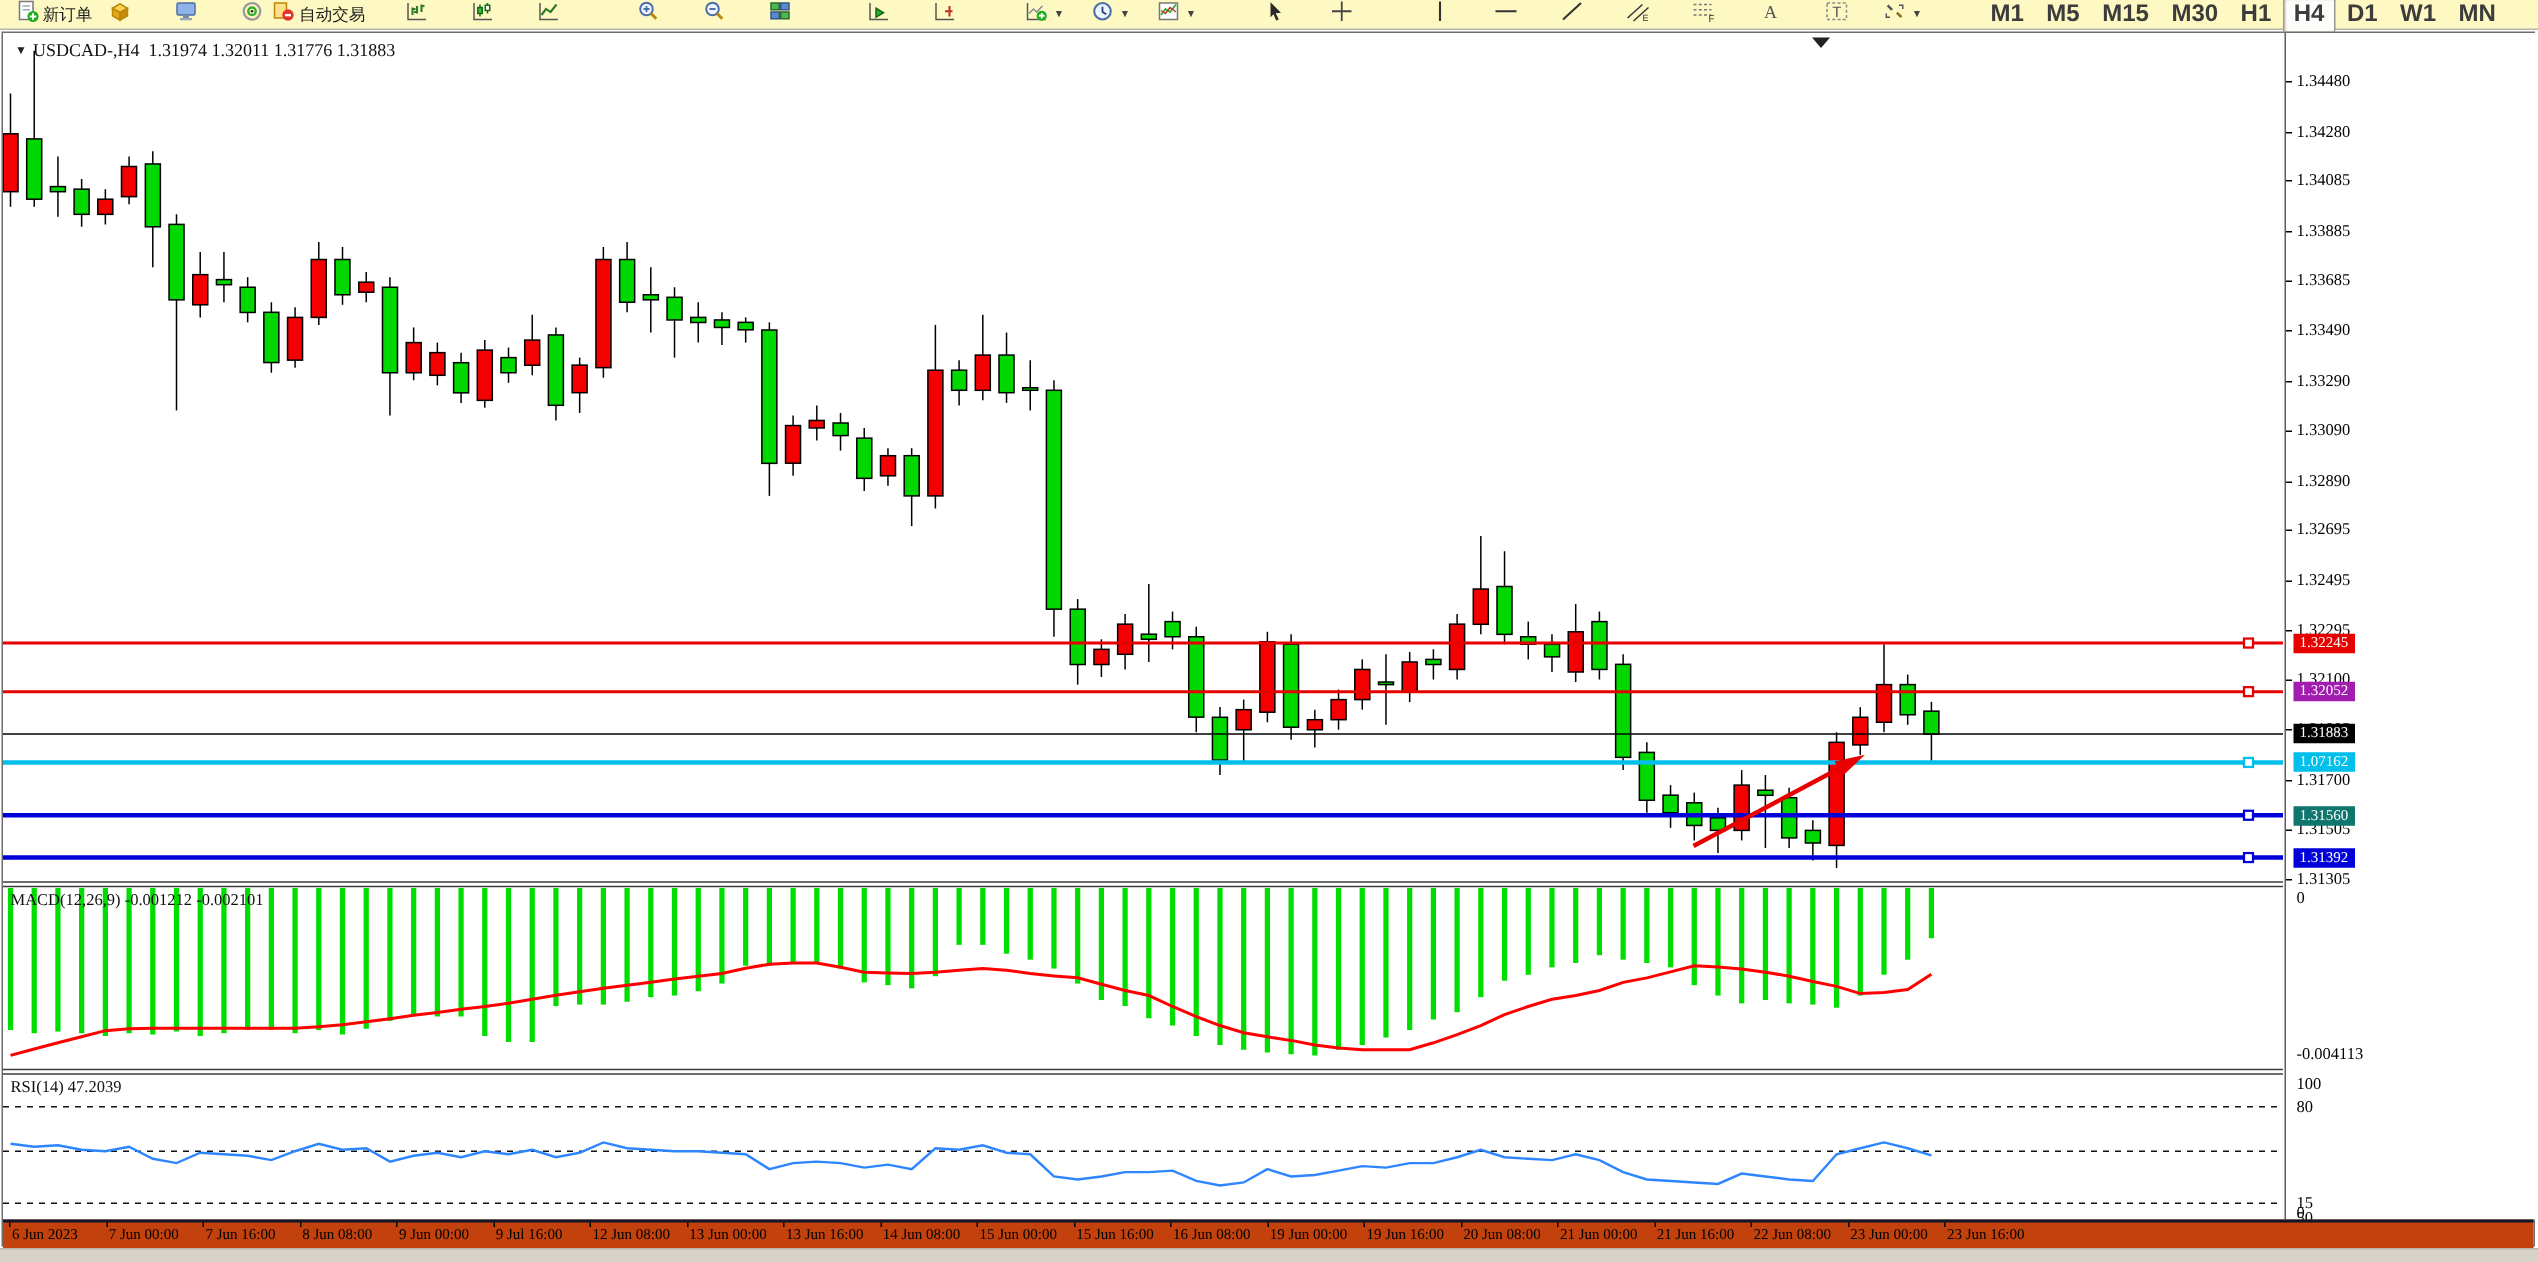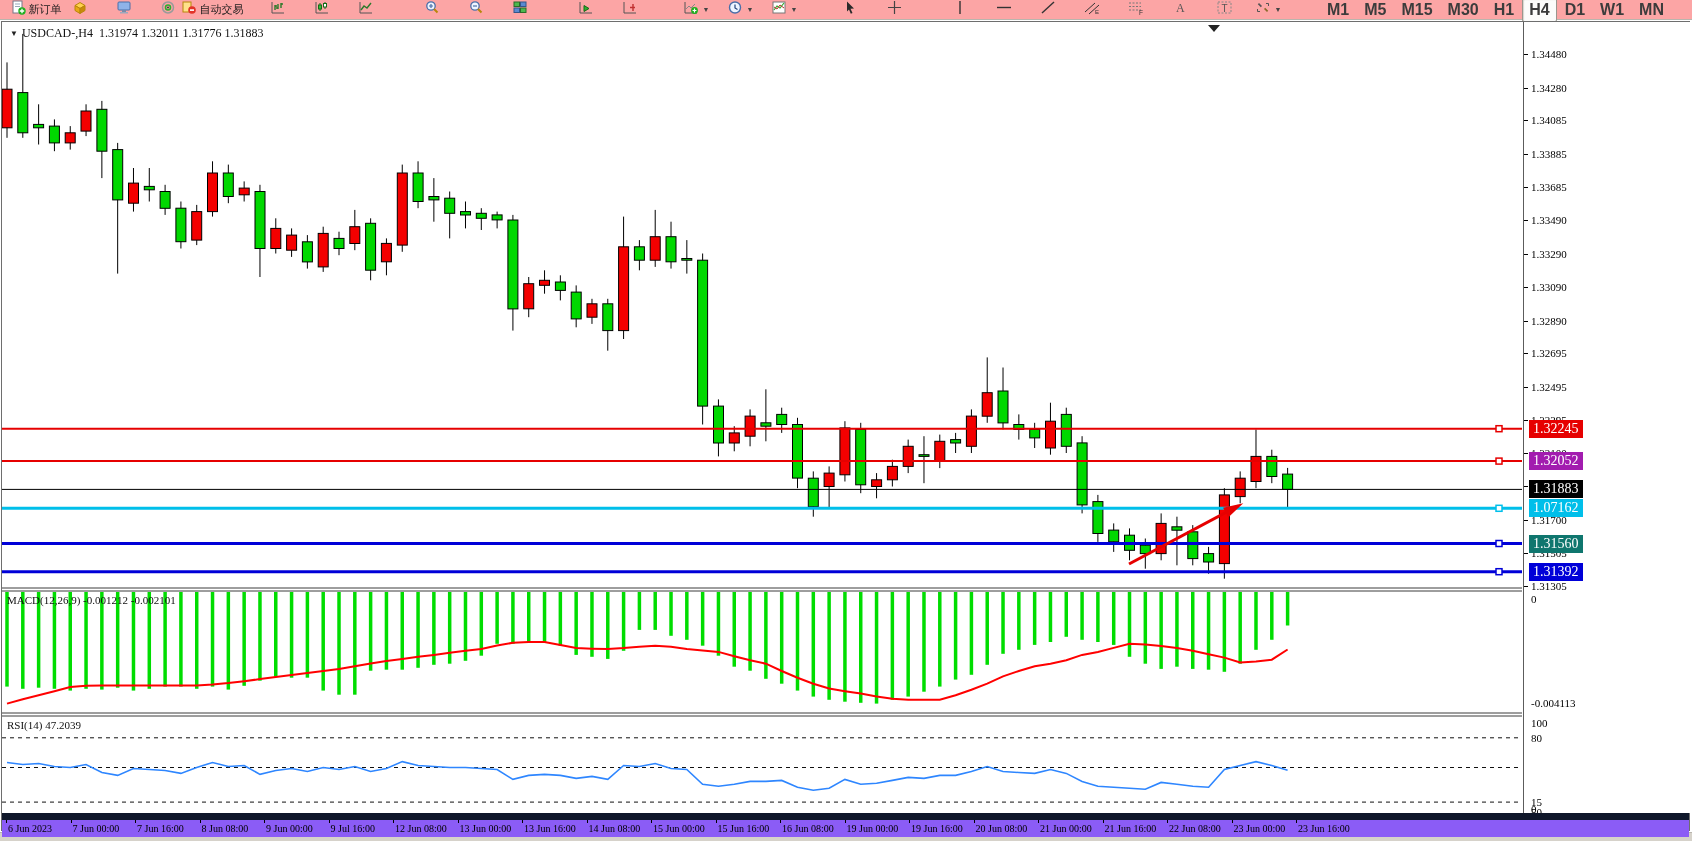--- a/index.html
+++ b/index.html
@@ -1,18 +1,18 @@
 <!DOCTYPE html>
 <html><head>
 <meta charset="utf-8">
 <style>
   html,body{margin:0;padding:0;background:#fff;width:1692px;height:841px;overflow:hidden;
     font-family:"Liberation Sans","DejaVu Sans",sans-serif;-webkit-font-smoothing:antialiased;}
   
-  .toolbar{position:absolute;left:0;top:0;width:1692px;height:20px;background:#fca5a5;
+  .toolbar{position:absolute;left:0;top:0;width:1692px;height:20px;background:#fef9c3;
     border-bottom:1px solid #b9b5ad;display:flex;align-items:center;gap:16px;padding:0 2px;box-sizing:border-box;}
   .grip{width:4px;height:14px;margin:0 2px;background:repeating-linear-gradient(#bdb9b1 0 1px,transparent 1px 3px);}
   .sep{width:1px;height:16px;background:#c9c5bd;margin:0 3px;}
   .icon-btn{height:18px;min-width:22px;display:flex;align-items:center;justify-content:center;
     gap:3px;padding:0 2px;border:1px solid transparent;border-radius:2px;cursor:default;}
   .btn-label{font-size:11px;color:#1a1a1a;white-space:nowrap;}
   .caret{font-size:7px;color:#444;margin-left:1px;}
   .tf{font-size:16px;font-weight:bold;color:#3c3c3c;padding:2px 6px;border:1px solid transparent;border-radius:2px;}
   .tf.active{background:#fcfcfb;border:1px solid #9a968e;box-shadow:inset 1px 1px 1px #d8d4cc;}
   .right-tools{margin-left:auto;display:flex;align-items:center;gap:6px;padding-right:4px;}
@@ -22,22 +22,22 @@
   .chart-frame{position:absolute;left:1px;top:21px;width:1689px;height:810px;border:1px solid #6e6e6e;
     background:#fff;box-sizing:border-box;font-family:Liberation Serif, serif;}
   .chart-title{position:absolute;left:8px;top:4px;font-size:12px;color:#111;z-index:30;}
   .chart-title .tri{font-size:8px;vertical-align:1px;margin-right:4px;color:#222;}
   .pane-label{position:absolute;left:5px;font-size:11px;color:#111;z-index:30;white-space:nowrap;}
   #chart-svg{position:absolute;left:0;top:0;z-index:5;}
   .price-axis{position:absolute;left:1521px;top:0;width:166px;height:791px;border-left:1px solid #5c5c5c;
     background:#fff;z-index:20;}
   .ptick{position:absolute;left:7px;transform:translateY(-50%);font-size:11px;color:#000;white-space:nowrap;}
   .ptickmark{position:absolute;left:0;width:4px;height:1px;background:#000;}
-  .plabel{position:absolute;left:5px;transform:translateY(-50%);font-size:14px;padding:1px 4px;white-space:nowrap;z-index:25;}
-  .time-axis{position:absolute;left:0;top:791px;width:1687px;height:17px;border-top:7px solid #0f172a;background:#8b5cf6;z-index:20;}
+  .plabel{position:absolute;left:5px;transform:translateY(-50%);font-size:10px;padding:1px 4px;white-space:nowrap;z-index:25;}
+  .time-axis{position:absolute;left:0;top:791px;width:1687px;height:17px;border-top:2px solid #0f172a;background:#c2410c;z-index:20;}
   .tlabel{position:absolute;top:3px;font-size:10px;color:#000;white-space:nowrap;}
   .ttick{position:absolute;top:0;width:1px;height:3px;background:#000;}
   .bottom-strip{position:absolute;left:0;top:832px;width:1692px;height:9px;background:#d6d2ca;border-top:1px solid #b9b5ad;}
 </style>
 </head>
 <body>
 
 <div class="toolbar">
   <div class="grip"></div>
 

